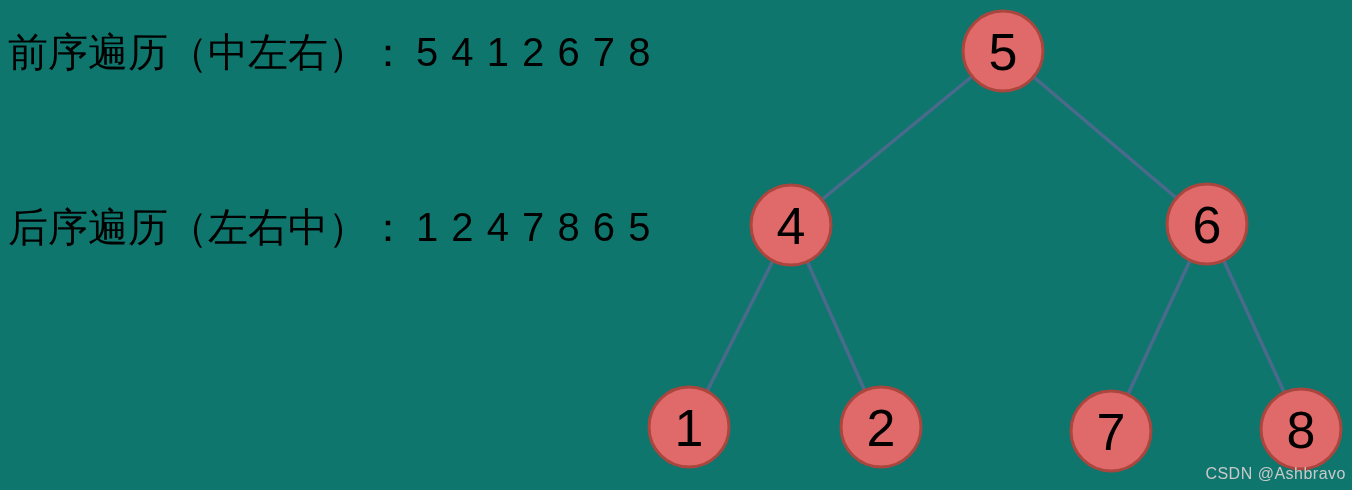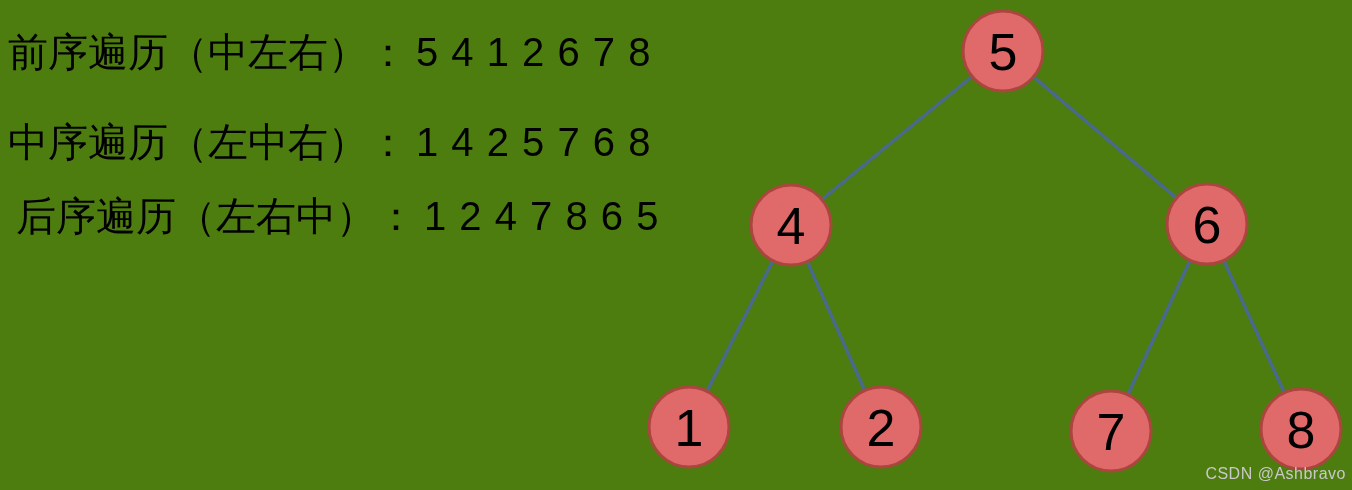--- a/index.html
+++ b/index.html
@@ -5,35 +5,35 @@
   html, body {
     margin: 0;
     padding: 0;
     background: #ffffff;
     font-family: "Liberation Sans", "DejaVu Sans", sans-serif;
   }
   .canvas {
     position: relative;
     width: 1352px;
     height: 490px;
-    background: #4d7c0f;
+    background: #0f766e;
     overflow: hidden;
   }
   .trav-line {
     position: absolute;
     left: 8px;
     font-size: 40px;
     line-height: 40px;
     color: #000000;
     white-space: nowrap;
     font-weight: 500;
   }
   .trav-line.l1 { top: 32px; }
   .trav-line.l2 { top: 122px; }
-  .trav-line.l3 { top: 196px; margin-left: 8px; }
+  .trav-line.l3 { top: 207px; }
   .trav-seq {
     margin-left: 8px;
     letter-spacing: 1px;
     font-weight: 400;
   }
   .tree-svg {
     position: absolute;
     left: 0;
     top: 0;
     width: 1352px;
@@ -55,23 +55,20 @@
 </style>
 </head>
 <body>
 
 <div class="canvas">
 
   <div class="trav-line l1">
     <span>前序遍历（中左右）：</span><span class="trav-seq">5 4 1 2 6 7 8</span>
   </div>
 
-  <div class="trav-line l2">
-    <span>中序遍历（左中右）：</span><span class="trav-seq">1 4 2 5 7 6 8</span>
-  </div>
 
   <div class="trav-line l3">
     <span>后序遍历（左右中）：</span><span class="trav-seq">1 2 4 7 8 6 5</span>
   </div>
 
   <svg class="tree-svg" viewBox="0 0 1352 490">
       <line x1="1003" y1="51" x2="791" y2="225" stroke="#4a6a8c" stroke-width="3.5"></line>
       <line x1="1003" y1="51" x2="1207" y2="224" stroke="#4a6a8c" stroke-width="3.5"></line>
       <line x1="791" y1="225" x2="689" y2="427" stroke="#4a6a8c" stroke-width="3.5"></line>
       <line x1="791" y1="225" x2="881" y2="427" stroke="#4a6a8c" stroke-width="3.5"></line>

